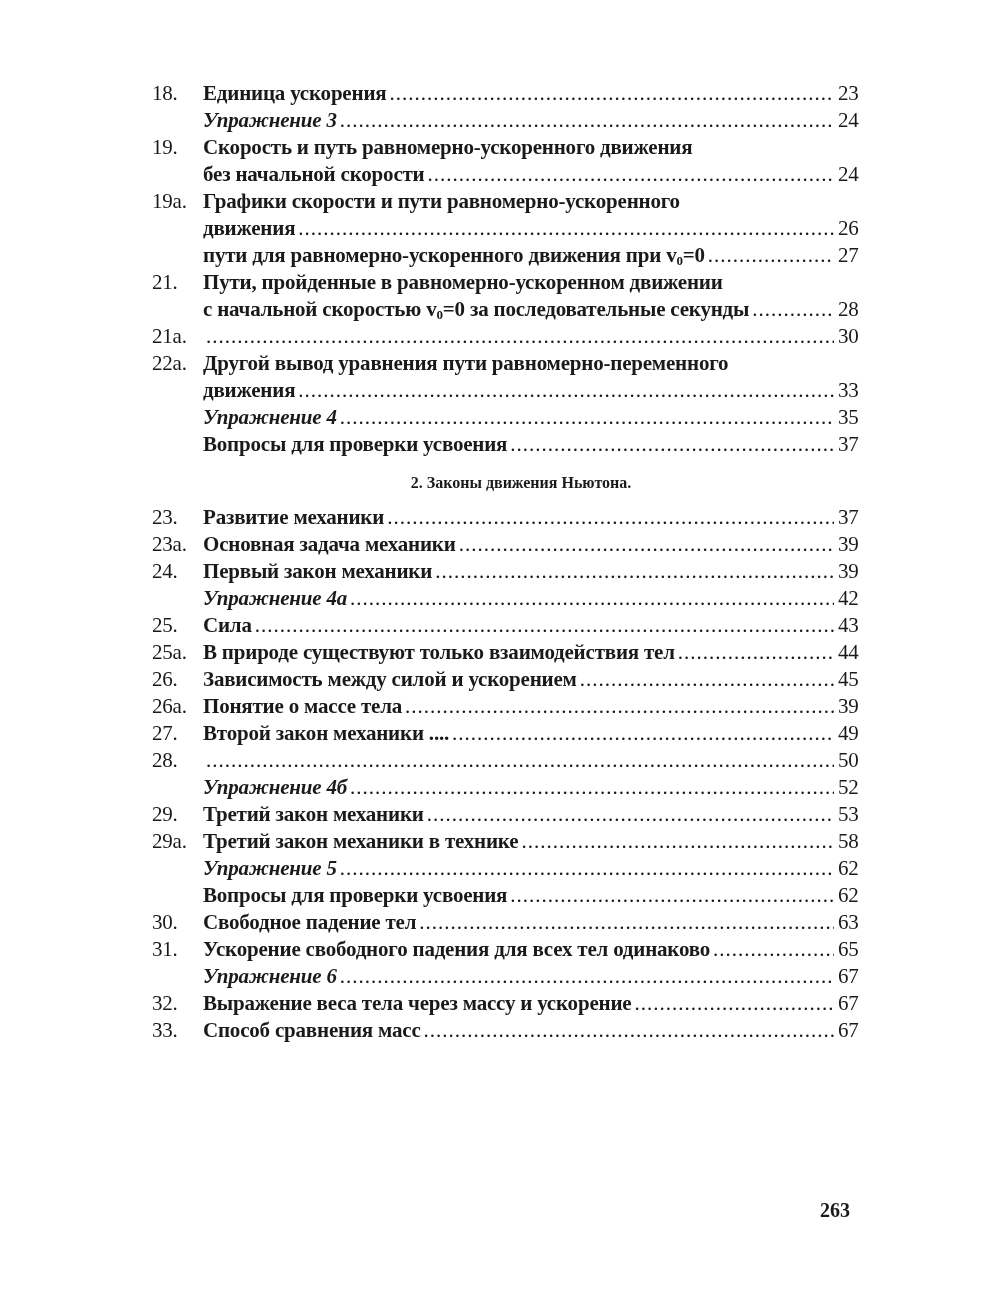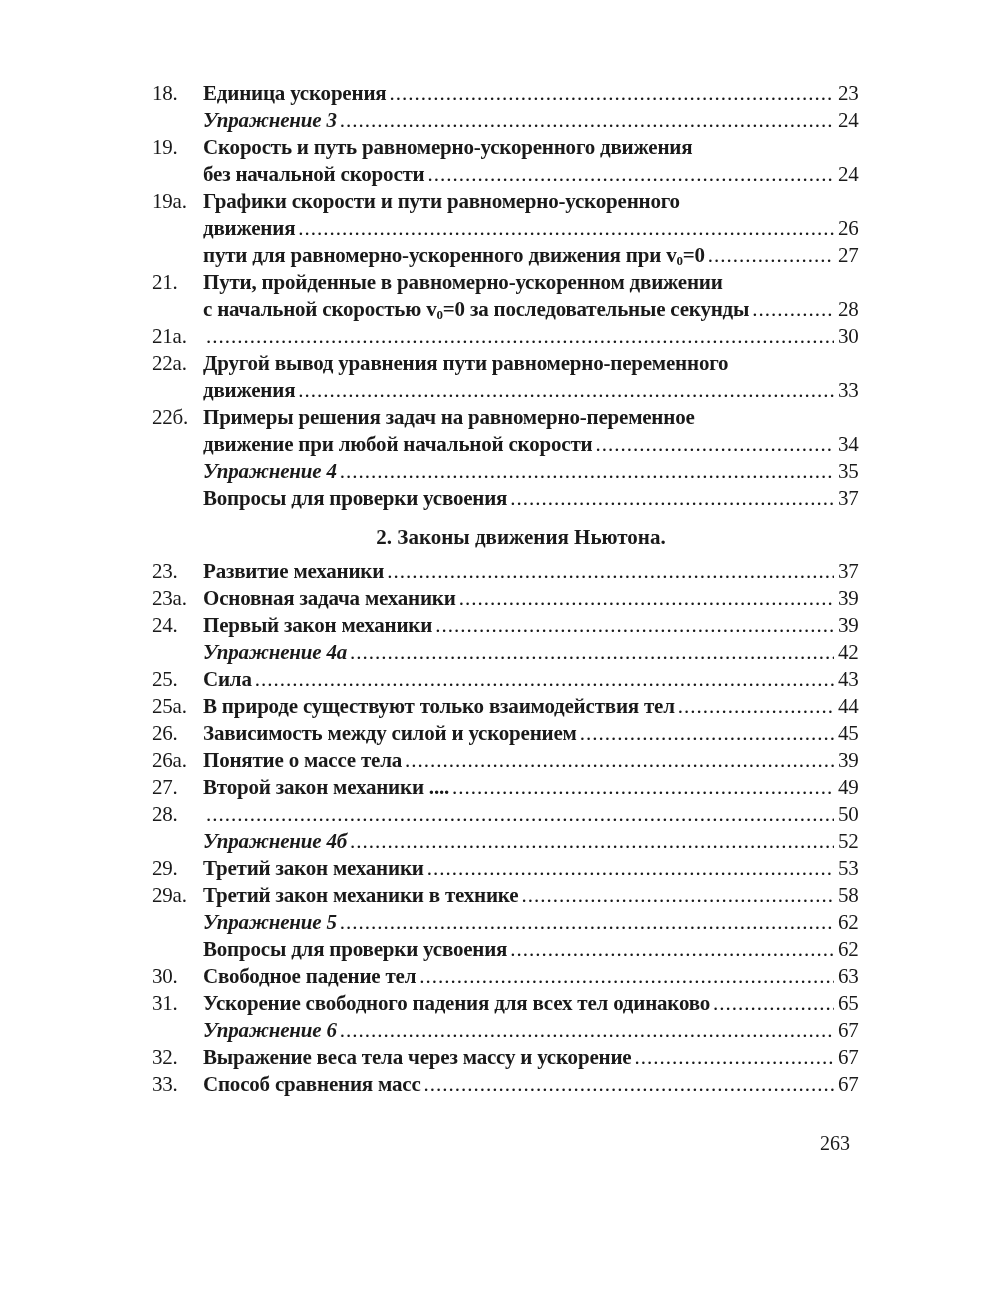--- a/index.html
+++ b/index.html
@@ -7,23 +7,23 @@
          font-family: "Liberation Serif", "DejaVu Serif", serif; color: #1a1a1a; }
   .toc { position: absolute; left: 152px; top: 80px; width: 708px; }
   .row { display: flex; align-items: baseline; height: 27px; line-height: 27px; font-size: 21px; letter-spacing: -0.2px; }
   .num { width: 51px; flex: 0 0 51px; white-space: nowrap; }
   .body { flex: 1; display: flex; align-items: baseline; overflow: hidden; white-space: nowrap; }
   .txt { white-space: nowrap; font-weight: bold; }
   .txt.italic { font-style: italic; }
   .dots { flex: 1; overflow: hidden; white-space: nowrap; margin: 0 4px 0 3px; letter-spacing: 1px; }
   .dots::after { content: "........................................................................................................................................................................................................................................"; }
   .page { flex: 0 0 auto; min-width: 22px; }
-  .heading { height: 30px; line-height: 30px; margin-top: 10px; margin-bottom: 6px; text-align: center; font-weight: bold; font-size: 21px; padding-left: 30px; }
+  .heading { height: 30px; line-height: 30px; margin-top: 10px; margin-bottom: 6px; text-align: center; font-weight: bold; font-size: 16px; padding-left: 30px; }
   sub { font-size: 13px; vertical-align: -3px; line-height: 0; }
-  .footer-page { position: absolute; left: 820px; top: 1132px; font-size: 20px; font-weight: normal; }
+  .footer-page { position: absolute; left: 820px; top: 1199px; font-size: 20px; font-weight: bold; }
 </style>
 </head>
 <body>
 
 <div class="toc" id="toc">
     <div class="entry">
       <div class="row">
         <span class="num">18.</span>
         <span class="body">
           <span class="txt">Единица ускорения</span>
@@ -120,36 +120,20 @@
         <span class="num"></span>
         <span class="body">
           <span class="txt">движения</span>
           <span class="dots"></span>
           <span class="page">33</span>
         </span>
       </div>
     </div>
     <div class="entry">
       <div class="row">
-        <span class="num">22б.</span>
-        <span class="body">
-          <span class="txt">Примеры решения задач на равномерно-переменное</span>
-        </span>
-      </div>
-      <div class="row">
-        <span class="num"></span>
-        <span class="body">
-          <span class="txt">движение при любой начальной скорости</span>
-          <span class="dots"></span>
-          <span class="page">34</span>
-        </span>
-      </div>
-    </div>
-    <div class="entry">
-      <div class="row">
         <span class="num"></span>
         <span class="body">
           <span class="txt italic">Упражнение 4</span>
           <span class="dots"></span>
           <span class="page">35</span>
         </span>
       </div>
     </div>
     <div class="entry">
       <div class="row">

